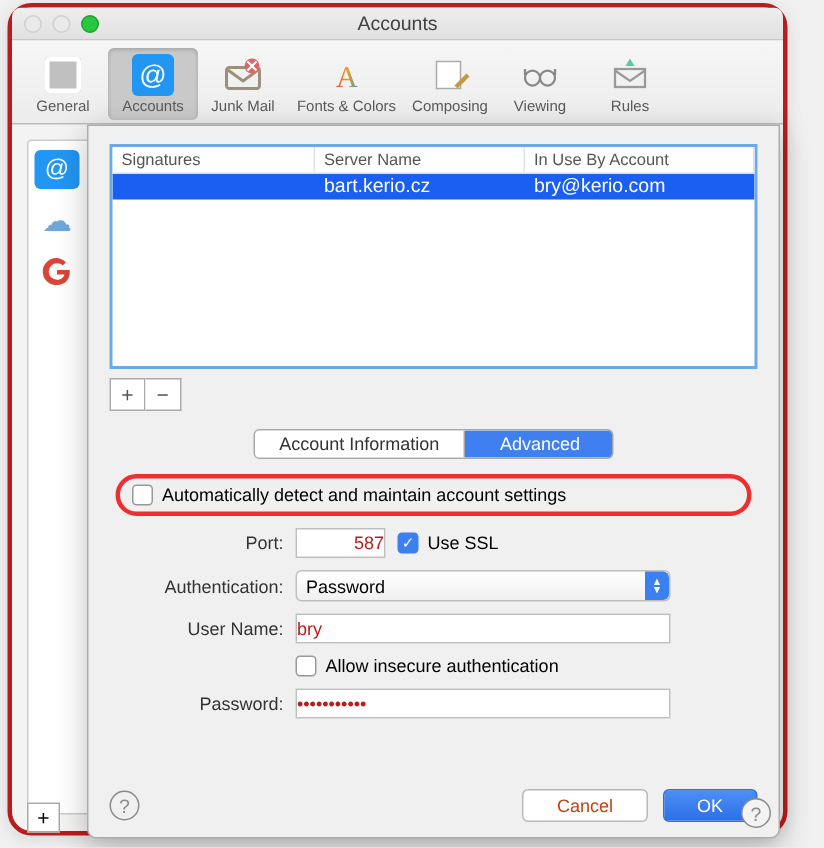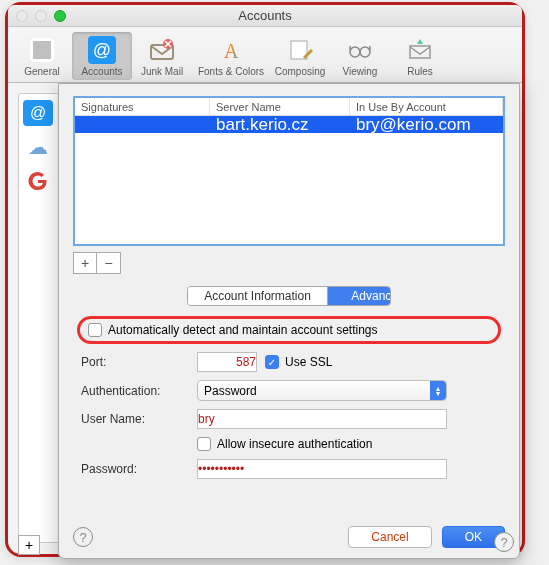--- a/index.html
+++ b/index.html
@@ -111,40 +111,40 @@
     font-size:11px;
     color:#555;
     background:#fff;
     border-bottom:1px solid #ddd;
     height:18px;
     align-items:center;
   }
   .thead div { padding-left:6px; border-right:1px solid #e3e3e3; height:100%; display:flex; align-items:center;}
   .col1{width:135px;} .col2{width:140px;} .col3{flex:1;}
   .trow {
-    display:flex; font-size:17px; height:17px; align-items:center;
+    display:flex; font-size:13px; height:17px; 
     background:#1a5ef2; color:#fff;
   }
   .trow div{padding-left:6px;}
   .pm-row { display:flex; margin-top:6px;}
   .pm-btn {
     width:24px; height:22px;
     border:1px solid #aaa;
     background:#fff;
     display:flex; align-items:center; justify-content:center;
     font-size:14px; color:#555;
   }
   .pm-btn+.pm-btn{border-left:none;}
   .seg {
     margin: 12px auto 10px auto;
     display:flex;
     border:1px solid #a8a8a8;
     border-radius:4px;
     overflow:hidden;
-    width: 204px;
+    width: 240px;
     height:20px;
     font-size:12px;
   }
   .seg div{flex:0 0 auto; padding:2px 14px; display:flex; align-items:center; justify-content:center;}
   .seg .s1{background:#fff; color:#333; border-right:1px solid #a8a8a8; width:140px;}
   .seg .s2{background:#3f7ff0; color:#fff; width:100px;}
   .highlight-row {
     border:3px solid #ef2f2f;
     border-radius: 14px;
     padding: 4px 8px;
@@ -157,21 +157,21 @@
     border-radius:3px;
     background:#fff;
     margin-right:6px;
     display:inline-flex; align-items:center; justify-content:center;
     font-size:10px; color:#fff;
     flex:0 0 14px;
   }
   .chk.checked{background:#3b7ff0;border-color:#3b7ff0;}
   .form-area { padding: 0 8px 0 8px;}
   .frow { display:flex; align-items:center; margin-bottom:8px;}
-  .flabel { width:116px; font-size:12px; color:#333; padding-right:8px;}
+  .flabel { width:116px; text-align:right; font-size:12px; color:#333; padding-right:8px;}
   .input {
     background:#fff; border:1px solid #bfbfbf; height:20px; font-size:12px;
     padding: 0 0; color:#b91c1c;
   }
   .select {
     background: linear-gradient(#fff,#f0f0f0);
     border:1px solid #bfbfbf; border-radius:4px; height:21px;
     display:flex; align-items:center; justify-content:space-between;
     padding:0 0 0 6px; font-size:12px; width:250px;
   }

